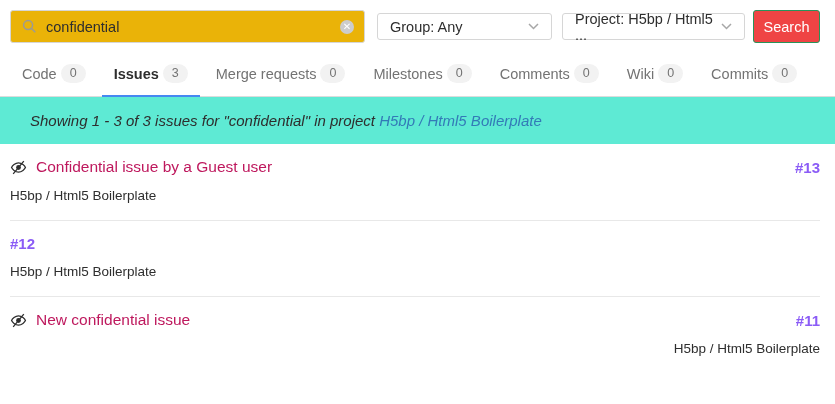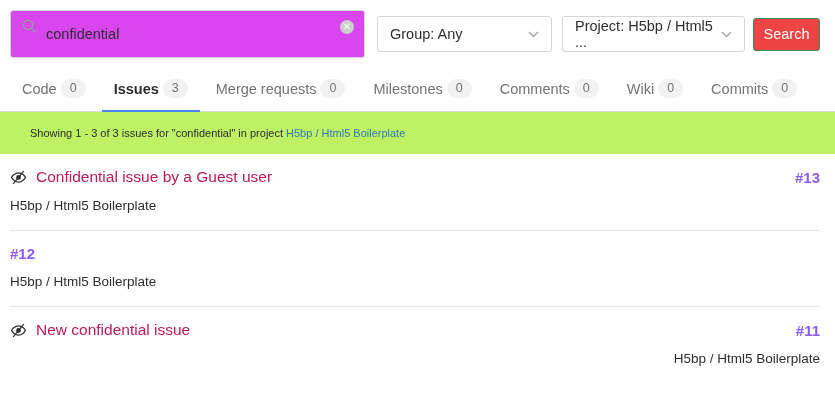--- a/index.html
+++ b/index.html
@@ -12,41 +12,41 @@
     overflow: hidden;
   }
 
   
   .search-bar {
     display: flex; align-items: center;
     padding: 10px 15px 0 10px;
   }
   .search-input-wrap {
     position: relative;
-    width: 355px; height: 48px;
+    width: 355px; height: 33px;
     border: 1px solid #d6d6d6; border-radius: 3px;
     display: flex; align-items: center;
     padding: 0 32px 0 33px;
-    background: #d946ef;
+    background: #eab308;
   }
   .search-input-wrap input {
     border: none; outline: none; width: 100%;
     font-family: "Liberation Sans", sans-serif;
     font-size: 14.5px; color: #2e2e2e; background: transparent;
   }
   .icon-search { position: absolute; left: 11px; top: 8px; line-height: 0; }
   .icon-clear {
     position: absolute; right: 10px; top: 9px;
     width: 14px; height: 14px; border-radius: 50%;
     background: #cccccc; color: #fff;
     font-size: 10px; line-height: 14px; text-align: center;
     cursor: pointer; user-select: none;
   }
   .dropdown {
-    height: 36px; border: 1px solid #d6d6d6; border-radius: 3px;
+    height: 27px; border: 1px solid #d6d6d6; border-radius: 3px;
     display: flex; align-items: center; justify-content: space-between;
     padding: 0 12px; font-size: 14.5px; color: #2e2e2e;
     background: #fff; cursor: pointer;
   }
   .dropdown-group { width: 175px; margin-left: 12px; }
   .dropdown-project { width: 183px; margin-left: 10px; }
   .dropdown .chev { line-height: 0; margin-left: 8px; }
   .btn-search {
     margin-left: 8px; width: 67px; height: 33px;
     background: #ef4444; border: 1px solid #28935a; border-radius: 3px;
@@ -73,23 +73,23 @@
     border-bottom: 2px solid #4688f1;
   }
   .badge {
     background: #f2f2f2; color: #737373;
     border-radius: 10px; padding: 1px 9px 2px;
     font-size: 12.5px; font-weight: normal; line-height: 16px;
   }
 
   
   .summary-bar {
-    background: #bef264;
+    background: #5eead4;
     padding: 15px 15px 15px 30px;
-    font-size: 11px; color: #2e2e2e;
+    font-size: 15px; color: #2e2e2e; font-style: italic;
   }
   a.link { color: #337ab7; text-decoration: none; cursor: pointer; }
 
   
   .results { padding: 0 15px 0 10px; }
   .result { padding: 14px 0 17px; border-bottom: 1px solid #e8e8e8; }
   .result:last-child { border-bottom: none; text-align: right; }
   .result-header { display: flex; align-items: center; justify-content: space-between; }
   .result-title-wrap { display: flex; align-items: center; gap: 9px; }
   .result-title {

